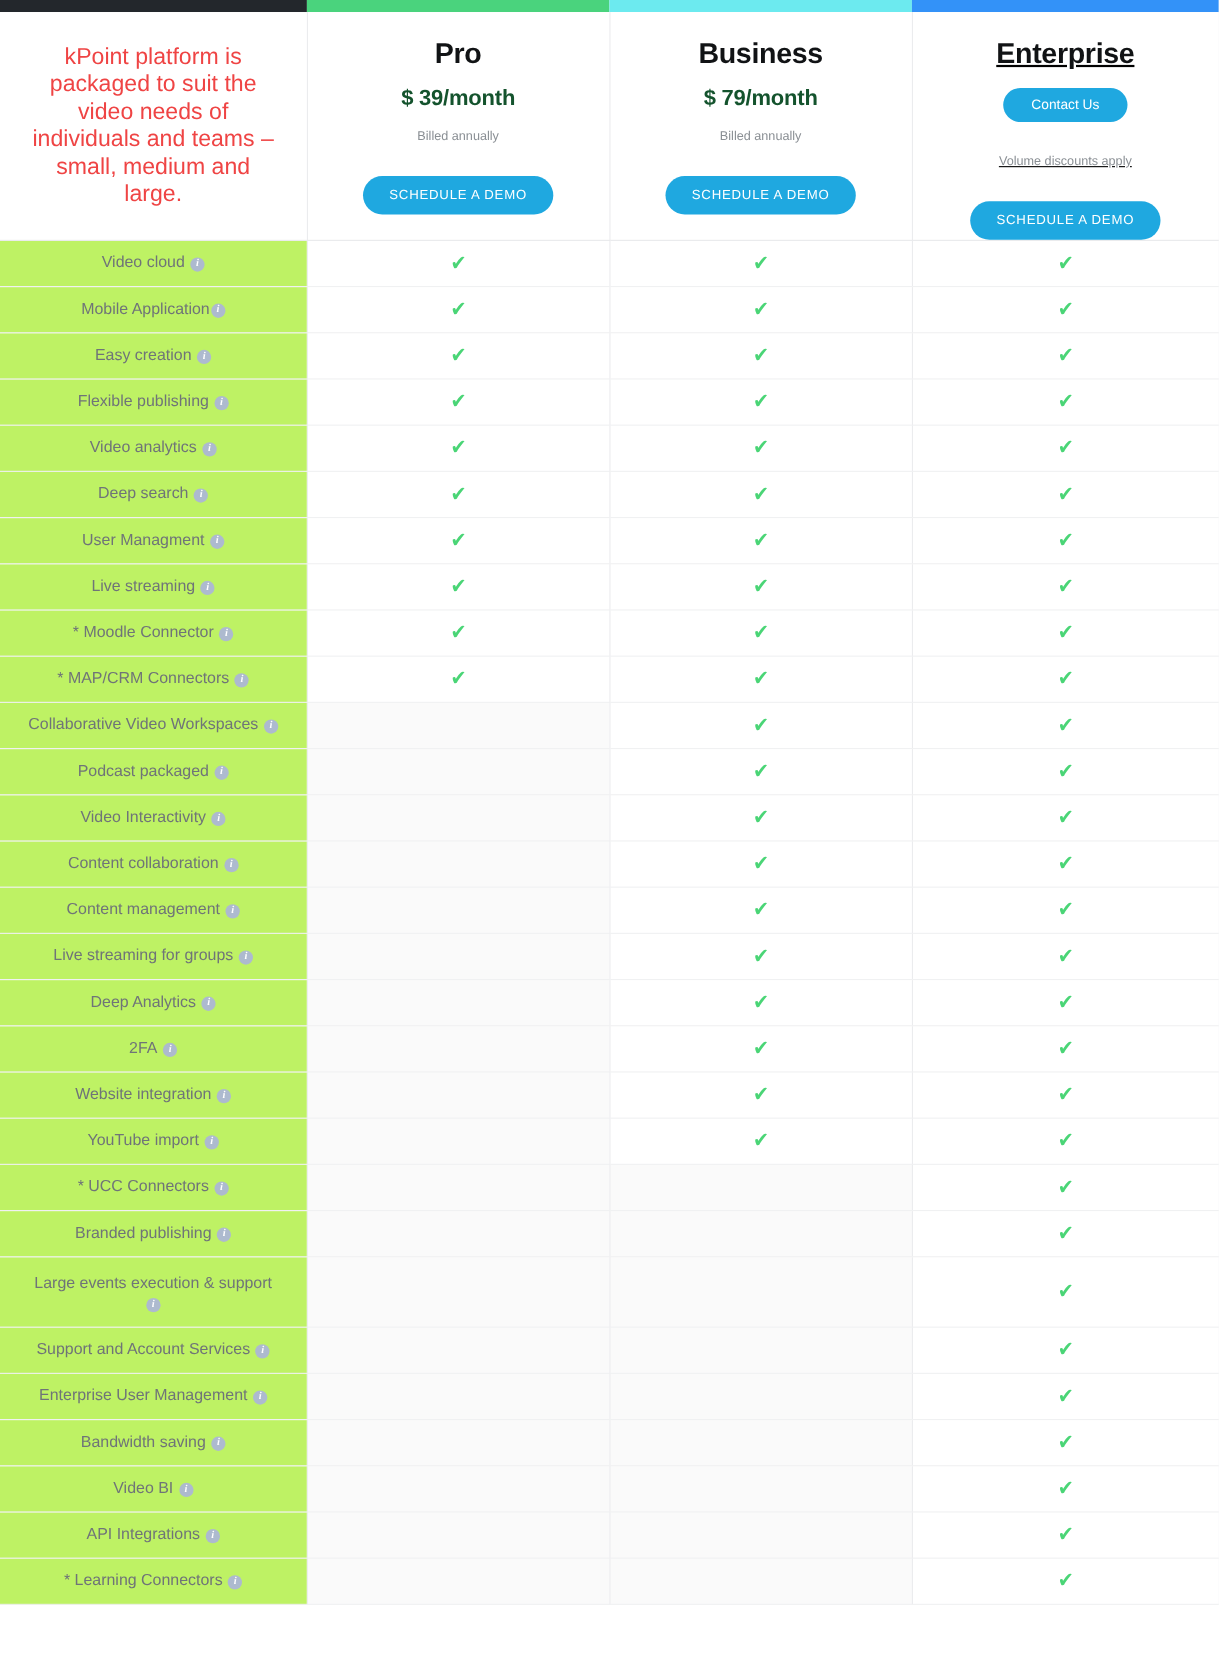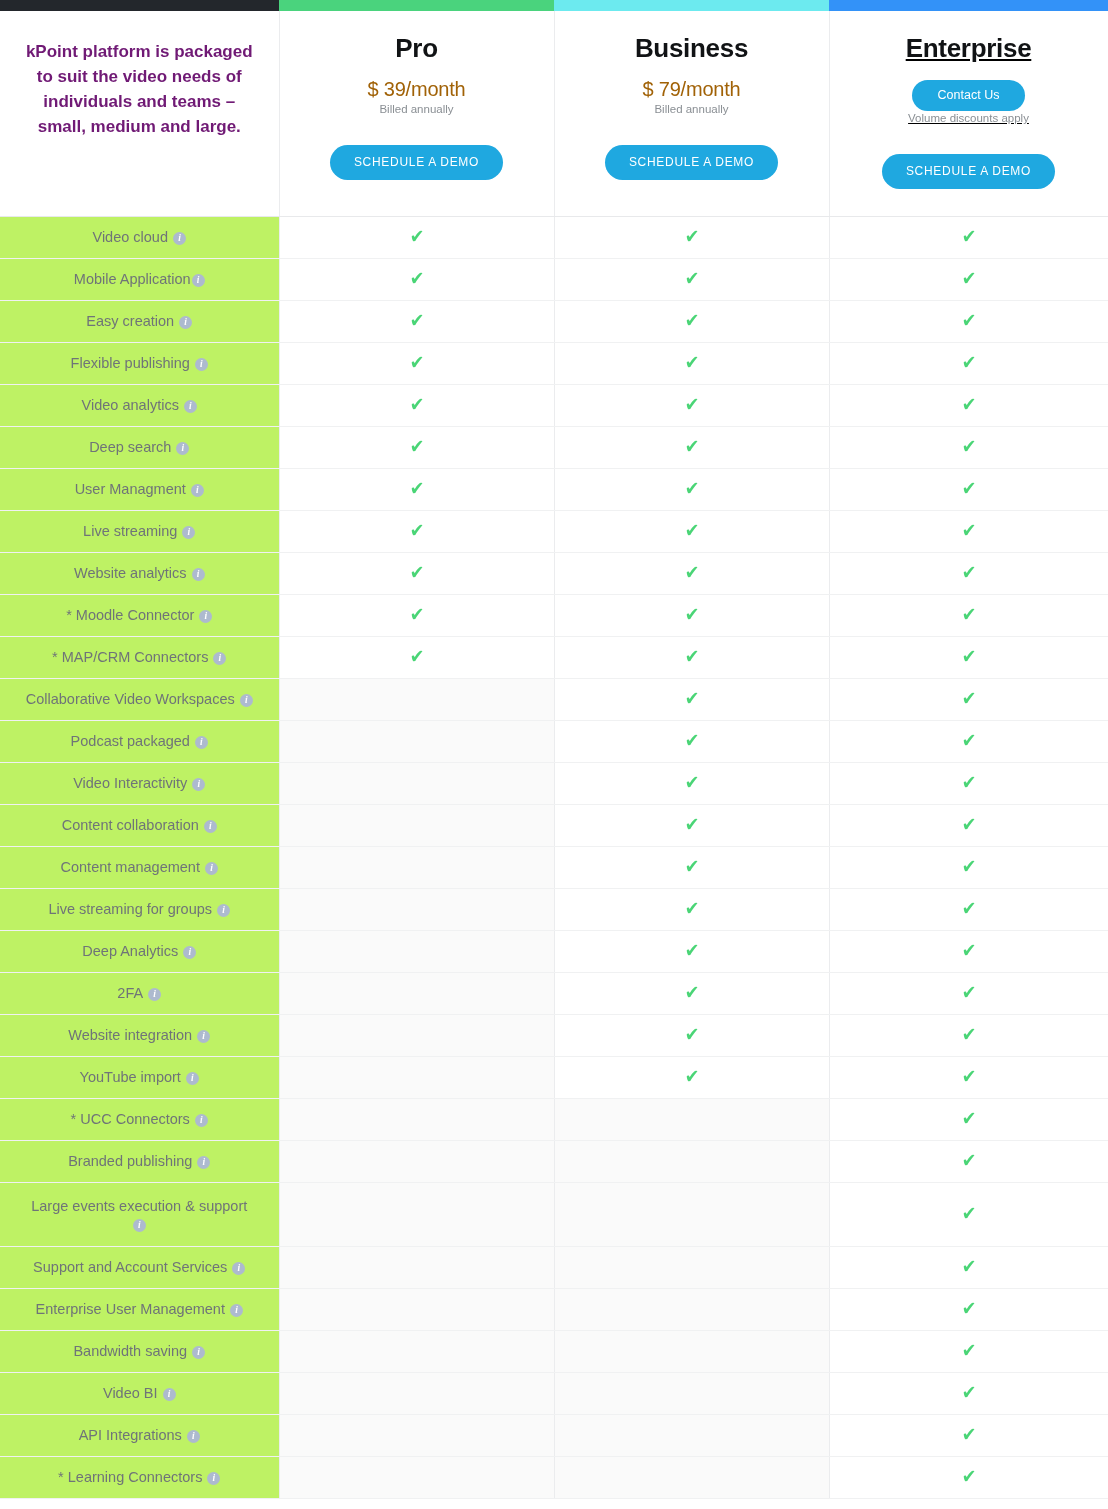--- a/index.html
+++ b/index.html
@@ -38,42 +38,42 @@
     vertical-align: top;
     padding: 22px 14px 0 14px;
     text-align: center;
     background: #ffffff;
     border-right: 1px solid #ebecee;
     border-bottom: 1px solid #e8e9eb;
   }
   .head-cell.last { border-right: 1px solid #ebecee; text-decoration: underline; }
 
   .intro-text {
-    font-size: 17px;
+    font-size: 21px;
     line-height: 25px;
-    color: #701a75;
+    color: #ef4444;
     text-align: center;
     padding: 6px 10px 0 10px;
-    font-weight: 700;
+    font-weight: 400;
   }
 
   .plan-name {
     font-size: 26px;
     font-weight: bold;
     color: #111315;
     letter-spacing: -0.3px;
     margin-bottom: 14px;
   }
 
   .plan-price {
     font-size: 20px;
-    font-weight: normal;
-    color: #a16207;
+    font-weight: bold;
+    color: #14532d;
     letter-spacing: -0.2px;
-    margin-bottom: 2px;
+    margin-bottom: 17px;
   }
 
   .plan-billing {
     font-size: 11.5px;
     color: #8a8f94;
     margin-bottom: 30px;
   }
 
   .btn-pill {
     display: inline-block;
@@ -87,21 +87,21 @@
   }
   .btn-demo {
     font-size: 12px;
     letter-spacing: 0.7px;
     padding: 10px 24px 11px 24px;
     text-align: center;
   }
   .btn-contact {
     font-size: 12.5px;
     padding: 8px 26px 9px 26px;
-    margin-bottom: 1px;
+    margin-bottom: 30px;
     margin-top: 2px;
   }
 
   
   .feat-label {
     height: 42px;
     text-align: center;
     vertical-align: middle;
     font-size: 14.5px;
     color: #6f7478;
@@ -243,26 +243,20 @@
         <td class="cell"><span class="check">✔</span></td>
         <td class="cell"><span class="check">✔</span></td>
       </tr>
       <tr>
         <td class="feat-label"><span>Live streaming</span><span class="info-icon">i</span></td>
         <td class="cell"><span class="check">✔</span></td>
         <td class="cell"><span class="check">✔</span></td>
         <td class="cell"><span class="check">✔</span></td>
       </tr>
       <tr>
-        <td class="feat-label"><span>Website analytics</span><span class="info-icon">i</span></td>
-        <td class="cell"><span class="check">✔</span></td>
-        <td class="cell"><span class="check">✔</span></td>
-        <td class="cell"><span class="check">✔</span></td>
-      </tr>
-      <tr>
         <td class="feat-label"><span>* Moodle Connector</span><span class="info-icon">i</span></td>
         <td class="cell"><span class="check">✔</span></td>
         <td class="cell"><span class="check">✔</span></td>
         <td class="cell"><span class="check">✔</span></td>
       </tr>
       <tr>
         <td class="feat-label"><span>* MAP/CRM Connectors</span><span class="info-icon">i</span></td>
         <td class="cell"><span class="check">✔</span></td>
         <td class="cell"><span class="check">✔</span></td>
         <td class="cell"><span class="check">✔</span></td>

